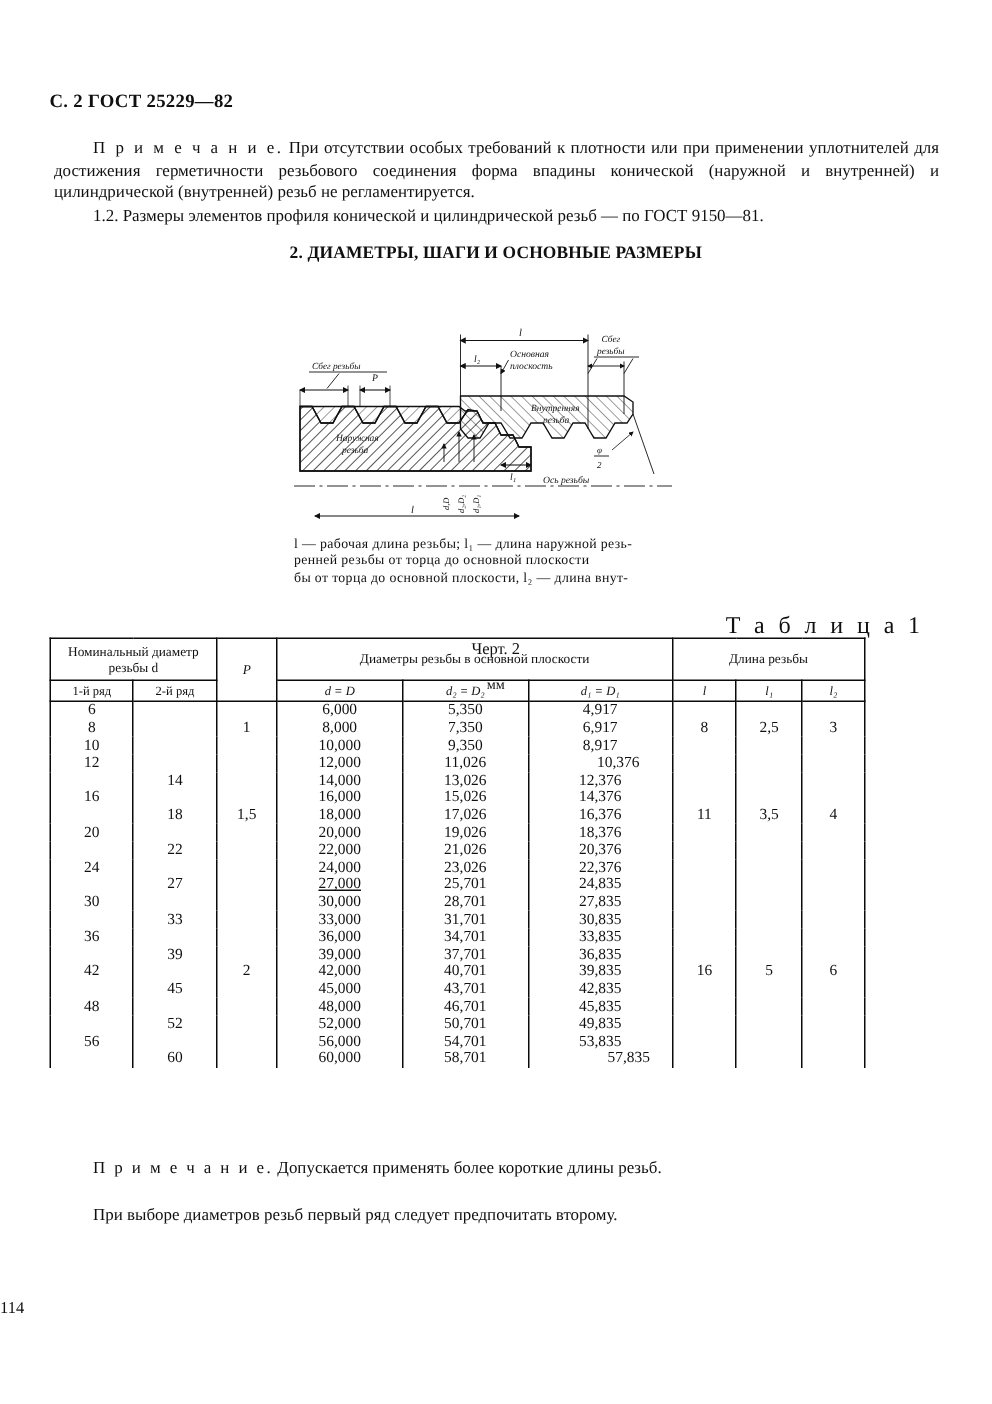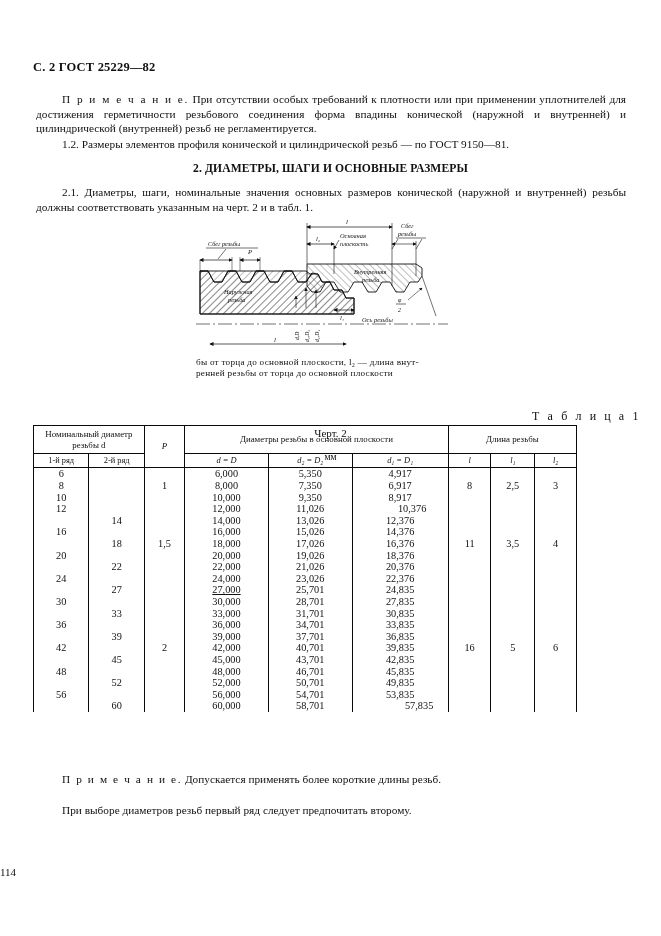--- a/index.html
+++ b/index.html
@@ -61,22 +61,22 @@
   .fig-num {
     position: absolute;
     left: 0;
     width: 661px;
     text-align: center;
     font-size: 11px;
     margin-top: 34px;
   }
   .tbl-caption {
     position: absolute;
-    right: 20px;
-    font-size: 12px;
+    right: 45px;
+    font-size: 16px;
     letter-spacing: 2.6px;
   }
   .unit-label {
     position: absolute;
     left: 0;
     width: 661px;
     text-align: center;
     font-size: 9.5px;
     margin-top: 32px;
   }
@@ -136,21 +136,20 @@
   <div class="page-header">С. 2 ГОСТ 25229—82</div>
 
   <div class="body-block indent" style="top:92px;">
     <span class="spaced">П р и м е ч а н и е.</span><span> При отсутствии особых требований к плотности или при применении уплотнителей для достижения герметичности резьбового соединения форма впадины конической (наружной и внутренней) и цилиндрической (внутренней) резьб не регламентируется.</span>
   </div>
 
   <div class="body-block indent" style="top:137px;">1.2. Размеры элементов профиля конической и цилиндрической резьб — по ГОСТ 9150—81.</div>
 
   <div class="sec-title" style="top:162px;">2. ДИАМЕТРЫ, ШАГИ И ОСНОВНЫЕ РАЗМЕРЫ</div>
 
-  <div class="body-block indent" style="top:185px;">2.1. Диаметры, шаги, номинальные значения основных размеров конической (наружной и внутренней) резьбы должны соответствовать указанным на черт. 2 и в табл. 1.</div>
 
   <div class="drawing-box">
     <svg width="292" height="128" viewBox="0 0 292 128">
       <defs>
         <pattern id="hatchA" width="5" height="5" patternTransform="rotate(45)" patternUnits="userSpaceOnUse">
           <line x1="0" y1="0" x2="0" y2="5" stroke="#111" stroke-width="0.55"></line>
         </pattern>
         <pattern id="hatchB" width="5" height="5" patternTransform="rotate(-45)" patternUnits="userSpaceOnUse">
           <line x1="0" y1="0" x2="0" y2="5" stroke="#111" stroke-width="0.55"></line>
         </pattern>
@@ -229,22 +228,23 @@
   </div>
 
   <div style="position:absolute;left:196px;top:337px;width:200px;">
     <svg width="200" height="14" viewBox="0 0 200 14">
       <line x1="14" y1="7" x2="150" y2="7" stroke="#111" stroke-width="0.7" marker-start="url(#arrS)" marker-end="url(#arr)"></line>
       <text x="78" y="5" font-size="7" font-style="italic" font-family="Liberation Serif, serif" fill="#111">l</text>
     </svg>
   </div>
 
   <div class="fig-legend" style="top:357px;">
+    <div>l — рабочая длина резьбы; l₁ — длина наружной резь-</div>
+    <div>ренней резьбы от торца до основной плоскости</div>
     <div>бы от торца до основной плоскости, l₂ — длина внут-</div>
-    <div>ренней резьбы от торца до основной плоскости</div>
   </div>
 
   <div class="fig-num" style="top:393px;">Черт. 2</div>
 
   <div class="tbl-caption" style="top:409px;">Т а б л и ц а  1</div>
   <div class="unit-label" style="top:420px;">мм</div>
 
   <table class="main-table">
     <colgroup>
       <col style="width:68px">

